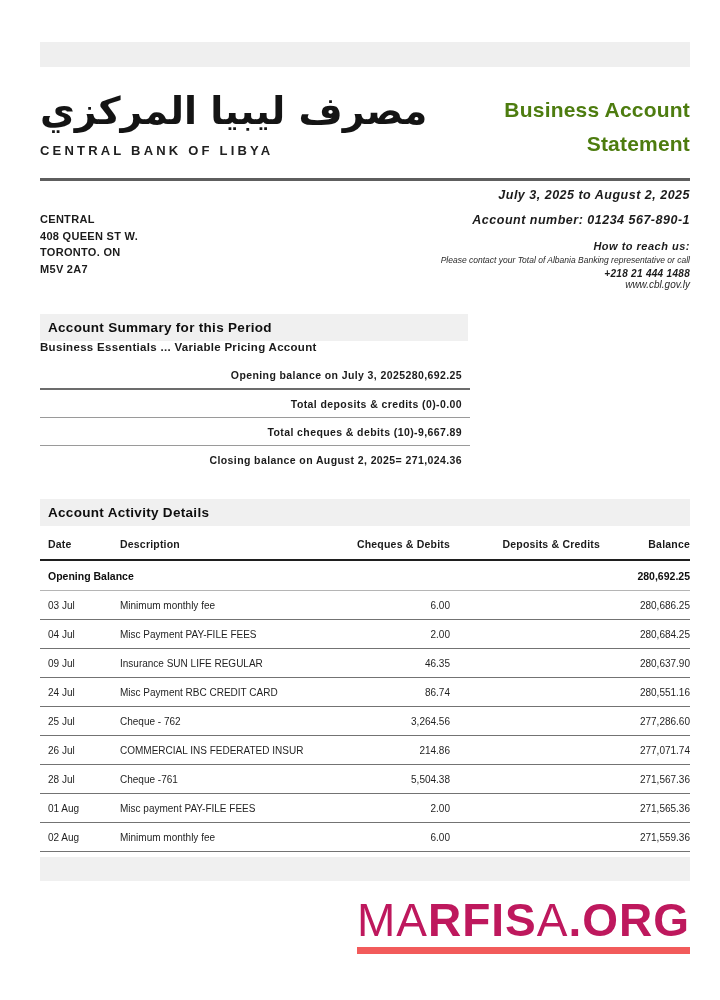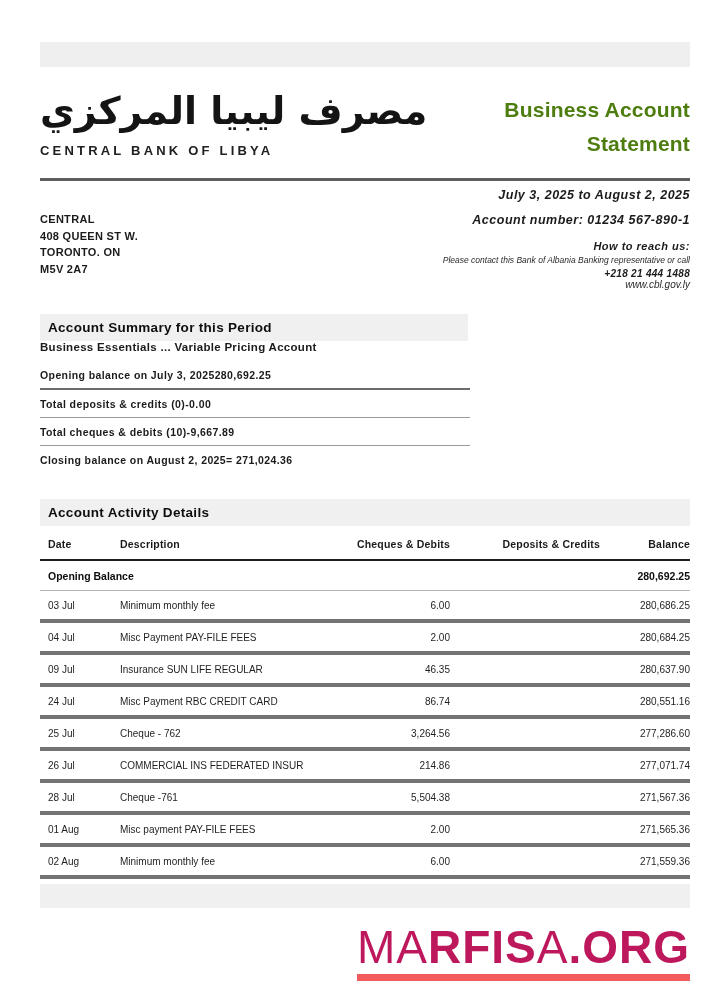--- a/index.html
+++ b/index.html
@@ -25,36 +25,36 @@
   .reach-head{font-size:11px;font-weight:bold;letter-spacing:0.5px;}
   .reach-line{font-size:8.5px;color:#2a2a2a;margin-top:3px;}
   .reach-phone{font-size:10px;font-weight:bold;margin-top:3px;letter-spacing:0.3px;}
   .reach-web{font-size:10px;margin-top:0;color:#2a2a2a;}
   .section-bar{background:#f0f0f0;font-weight:bold;font-size:13.5px;letter-spacing:0.3px;
     padding:6px 8px;box-sizing:border-box;color:#0e0e0e;}
   .summary-bar{width:428px;margin-top:24px;}
   .activity-bar{margin-top:26px;}
   .subtitle{font-size:11.5px;font-weight:bold;letter-spacing:0.3px;}
   .summary-table{width:430px;margin-top:8px;}
-  .summary-row{display:flex;justify-content:flex-start;font-size:10.5px;font-weight:bold;
+  .summary-row{display:flex;justify-content:flex-end;font-size:10.5px;font-weight:bold;
     padding:8px 8px 7px 0;letter-spacing:0.4px;}
   .summary-row:nth-child(1){border-bottom:2px solid #6c6c6c;}
   .summary-row:nth-child(2),
   .summary-row:nth-child(3){border-bottom:1.5px solid #9a9a9a;}
   table.activity{width:650px;border-collapse:collapse;table-layout:fixed;margin-top:4px;}
   table.activity col.c-date{width:80px;}
   table.activity col.c-desc{width:190px;}
   table.activity col.c-debit{width:140px;}
   table.activity col.c-credit{width:150px;}
   table.activity col.c-bal{width:90px;}
   table.activity th{font-size:10.5px;font-weight:bold;text-align:left;
     padding:8px 0 9px;border-bottom:2px solid #1f1f1f;letter-spacing:0.2px;}
   table.activity th:first-child{padding-left:8px;}
   table.activity th.num{text-align:right;}
-  table.activity td{font-size:10px;padding:9px 0 8px;border-bottom:4px solid #737373;
+  table.activity td{font-size:10px;padding:9px 0 8px;border-bottom:1px solid #737373;
     overflow:hidden;white-space:nowrap;color:#1f1f1f;}
   table.activity td:first-child{padding-left:8px;}
   table.activity td.num{text-align:right;}
   table.activity tr.opening td{font-weight:bold;font-size:10.5px;border-bottom:1px solid #b5b5b5;color:#0e0e0e;}
   .end-bar{height:24px;background:#f0f0f0;margin-top:5px;}
   .footer{margin-top:15px;display:flex;justify-content:flex-end;}
   .site{display:inline-block;font-size:46px;letter-spacing:1px;line-height:1.08;text-align:right;}
   .site .seg{white-space:pre;}
   .site .w400{font-weight:400;}
   .site .w700{font-weight:700;}
@@ -85,21 +85,21 @@
       <div>CENTRAL</div>
       <div>408 QUEEN ST W.</div>
       <div>TORONTO. ON</div>
       <div>M5V 2A7</div>
     </div>
     <div class="meta">
       <div class="period">July 3, 2025 to August 2, 2025</div>
       <div class="acct">Account number: 01234 567-890-1</div>
       <div class="reach">
         <div class="reach-head">How to reach us:</div>
-        <div class="reach-line">Please contact this Bank of Albania Banking representative or call</div>
+        <div class="reach-line">Please contact your Total of Albania Banking representative or call</div>
         <div class="reach-phone">+218 21 444 1488</div>
         <div class="reach-web">www.cbl.gov.ly</div>
       </div>
     </div>
   </div>
 
   <div class="section-bar summary-bar">
     <span>Account Summary for this Period</span>
   </div>
 

